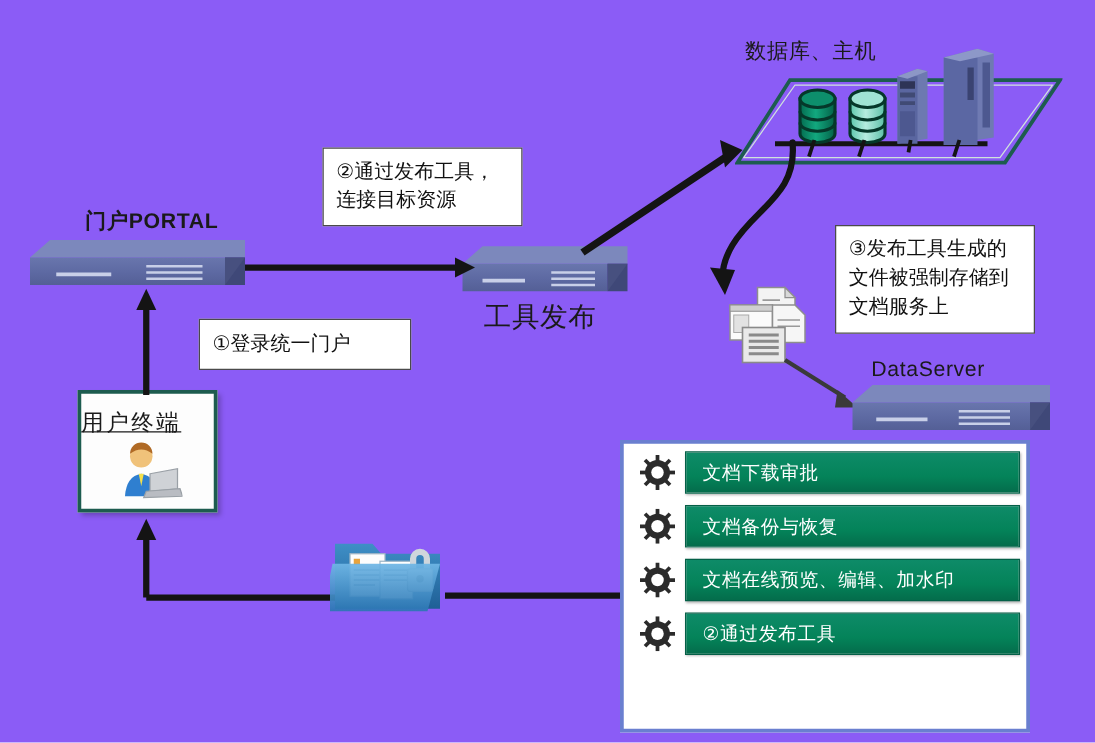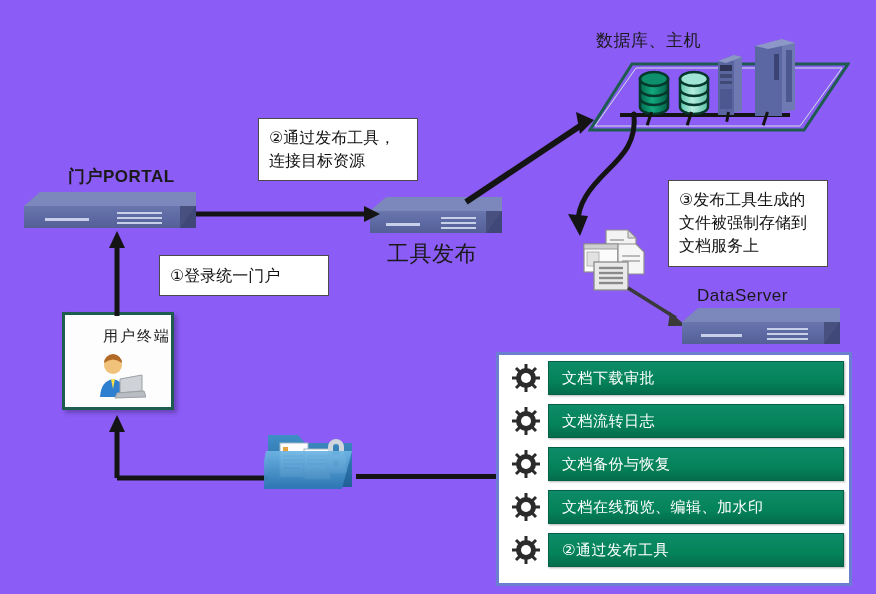--- a/index.html
+++ b/index.html
@@ -92,21 +92,21 @@
     width: 112px; height: 98px;
     background: #fdfdfd;
     border: 3px solid #1d5c4f;
     box-shadow: 3px 3px 4px rgba(0,0,0,0.25);
     box-sizing: border-box;
   }
 
   
   .panel {
     position: absolute; left: 496px; top: 352px;
-    width: 356px; height: 234px;
+    width: 328px; height: 234px;
     background: #ffffff;
     border: 3px solid #6a7fd0;
     box-sizing: border-box;
   }
   .svc-row {
     position: relative;
     display: flex;
     align-items: center;
     height: 40px;
     margin: 3px 5px 3px 5px;
@@ -297,21 +297,21 @@
     <div class="top"></div>
     <div class="front"></div>
     <div class="side" style="left:142px;"></div>
     <div class="vent v1"></div>
     <div class="vent v2"></div>
       <div class="vent v3"></div>
       <div class="vent v4"></div>
   </div>
 
   <div class="terminal-box">
-    <div class="label" style="position:absolute; left:0; right:0; top:12px; text-align:right; font-size:15px; letter-spacing:2px;">用户终端</div>
+    <div class="label" style="position:absolute; left:0; right:0; top:12px; text-align:left; font-size:18px; letter-spacing:2px;text-decoration:underline;">用户终端</div>
     <div style="position:absolute; left:50%; top:38px; transform:translateX(-50%);">
       <svg width="56" height="48" viewBox="0 0 56 48">
         <ellipse cx="23" cy="12" rx="9" ry="9" fill="#f0c27a"></ellipse>
         <path d="M14,10 a9,9 0 0 1 18,0 q-9,-7 -18,0z" fill="#b06a25"></path>
         <path d="M10,44 q1,-16 13,-18 q12,2 13,18 z" fill="#2f7fd0"></path>
         <path d="M21,26 l2,10 l2,-10 z" fill="#f5e04a"></path>
         <polygon points="30,26 52,22 52,38 30,40" fill="#cfd2d6" stroke="#9aa0a6" stroke-width="1"></polygon>
         <polygon points="27,40 54,38 56,44 25,45" fill="#b9bcc2" stroke="#9aa0a6" stroke-width="1"></polygon>
       </svg>
     </div>
@@ -385,39 +385,20 @@
               <line x1="20" y1="20" x2="24" y2="24"></line>
             <line x1="24" y1="4" x2="20" y2="8"></line>
               <line x1="8" y1="20" x2="4" y2="24"></line>
           </g>
           <circle cx="14" cy="14" r="5" fill="#ffffff"></circle>
         </svg>
       </div>
       <div class="svc-chip">文档下载审批</div>
     </div>
 
-    <div class="svc-row">
-      <div class="svc-gear">
-        <svg width="28" height="28" viewBox="0 0 28 28">
-          <circle cx="14" cy="14" r="10" fill="#2b2b2b"></circle>
-          <g stroke="#2b2b2b" stroke-width="3">
-            <line x1="14" y1="0" x2="14" y2="6"></line>
-              <line x1="14" y1="22" x2="14" y2="28"></line>
-            <line x1="0" y1="14" x2="6" y2="14"></line>
-              <line x1="22" y1="14" x2="28" y2="14"></line>
-            <line x1="4" y1="4" x2="8" y2="8"></line>
-              <line x1="20" y1="20" x2="24" y2="24"></line>
-            <line x1="24" y1="4" x2="20" y2="8"></line>
-              <line x1="8" y1="20" x2="4" y2="24"></line>
-          </g>
-          <circle cx="14" cy="14" r="5" fill="#ffffff"></circle>
-        </svg>
-      </div>
-      <div class="svc-chip">文档流转日志</div>
-    </div>
 
     <div class="svc-row">
       <div class="svc-gear">
         <svg width="28" height="28" viewBox="0 0 28 28">
           <circle cx="14" cy="14" r="10" fill="#2b2b2b"></circle>
           <g stroke="#2b2b2b" stroke-width="3">
             <line x1="14" y1="0" x2="14" y2="6"></line>
               <line x1="14" y1="22" x2="14" y2="28"></line>
             <line x1="0" y1="14" x2="6" y2="14"></line>
               <line x1="22" y1="14" x2="28" y2="14"></line>

